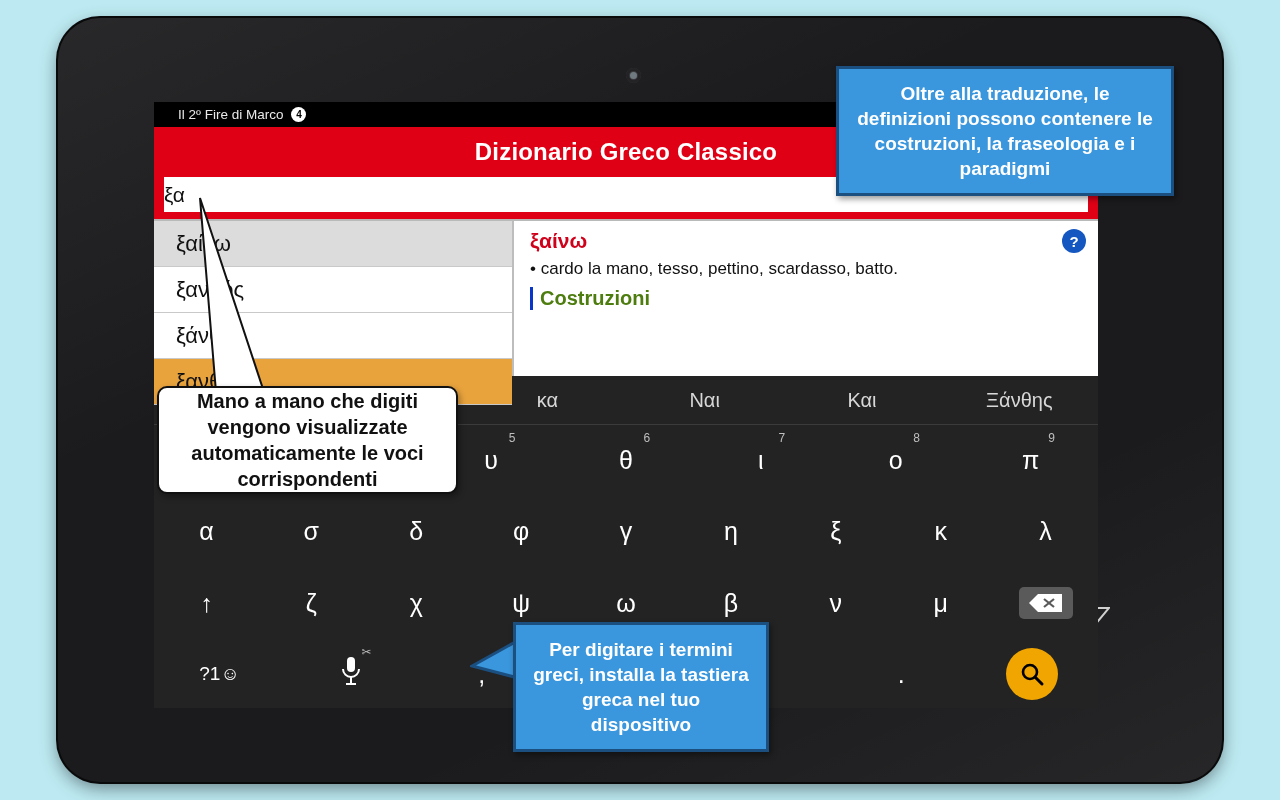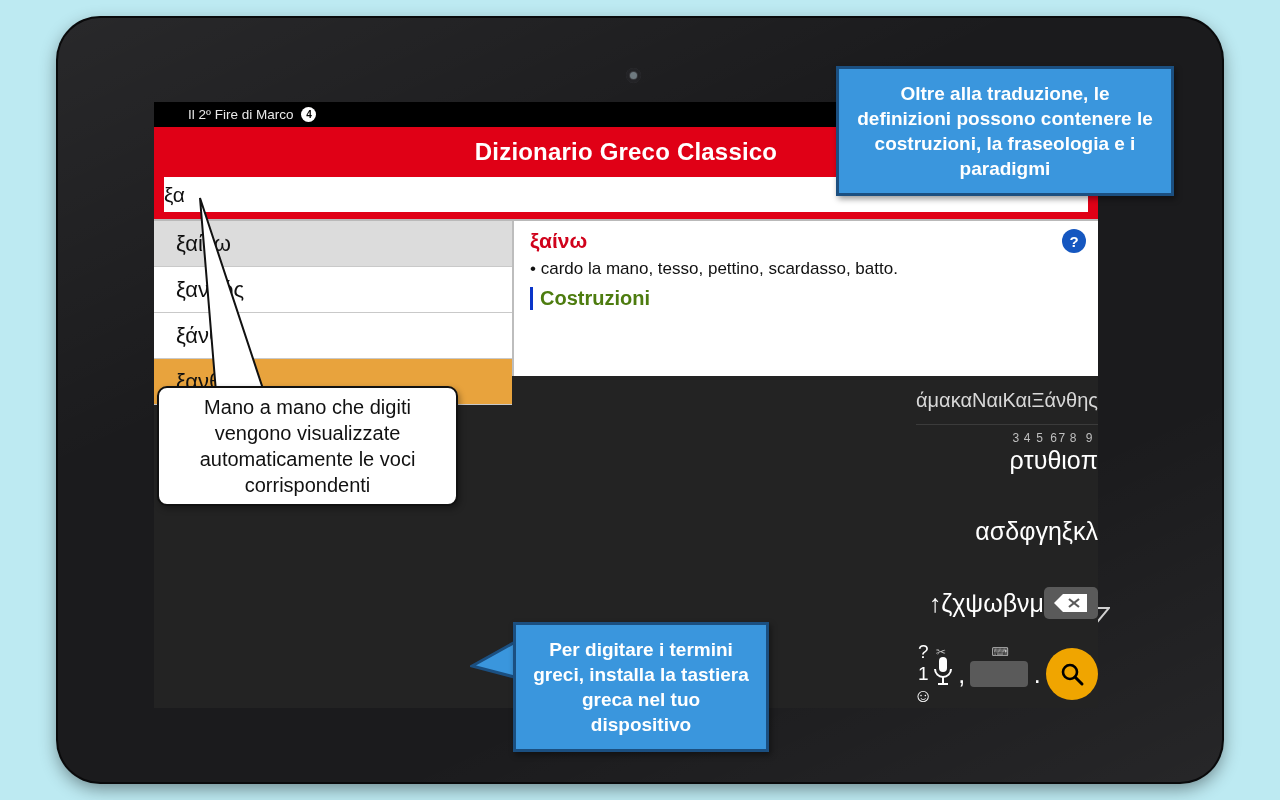--- a/index.html
+++ b/index.html
@@ -87,21 +87,21 @@
   #nav-back svg { display:block; }
 
   
   #status-bar {
     height: 25px;
     background: #000;
     color: #e8e8e8;
     font-size: 13.5px;
     display: flex;
     align-items: center;
-    padding-left: 34px;
+    padding-left: 24px;
     gap: 8px;
   }
   #status-badge {
     display: inline-flex;
     align-items: center;
     justify-content: center;
     width: 15px; height: 15px;
     border-radius: 50%;
     background: #fff;
     color: #000;
@@ -213,21 +213,20 @@
     align-items: center;
     justify-content: center;
   }
 
   
   #keyboard {
     background: #232323;
     height: 334px;
     display: flex;
     flex-direction: column;
-    align-items: flex-end;
   }
   #suggestion-row {
     height: 48px;
     display: flex;
     align-items: center;
     border-bottom: 1px solid #3b3b3b;
   }
   .suggestion {
     flex: 1;
     text-align: center;
@@ -328,24 +327,24 @@
   #callout-white {
     position: absolute;
     left: 157px;
     top: 386px;
     width: 301px;
     background: #fff;
     border: 2px solid #111;
     border-radius: 10px;
     color: #111;
     font-size: 20px;
-    font-weight: normal;
+    font-weight: bold;
     text-align: center;
     line-height: 1.3;
-    padding: 6px 14px;
+    padding: 0 14px;
     box-sizing: border-box;
     box-shadow: 2px 3px 6px rgba(0,0,0,0.35);
   }
   
   #callout-white-tail {
     position: absolute;
     left: 186px;
     top: 196px;
     width: 90px;
     height: 200px;

